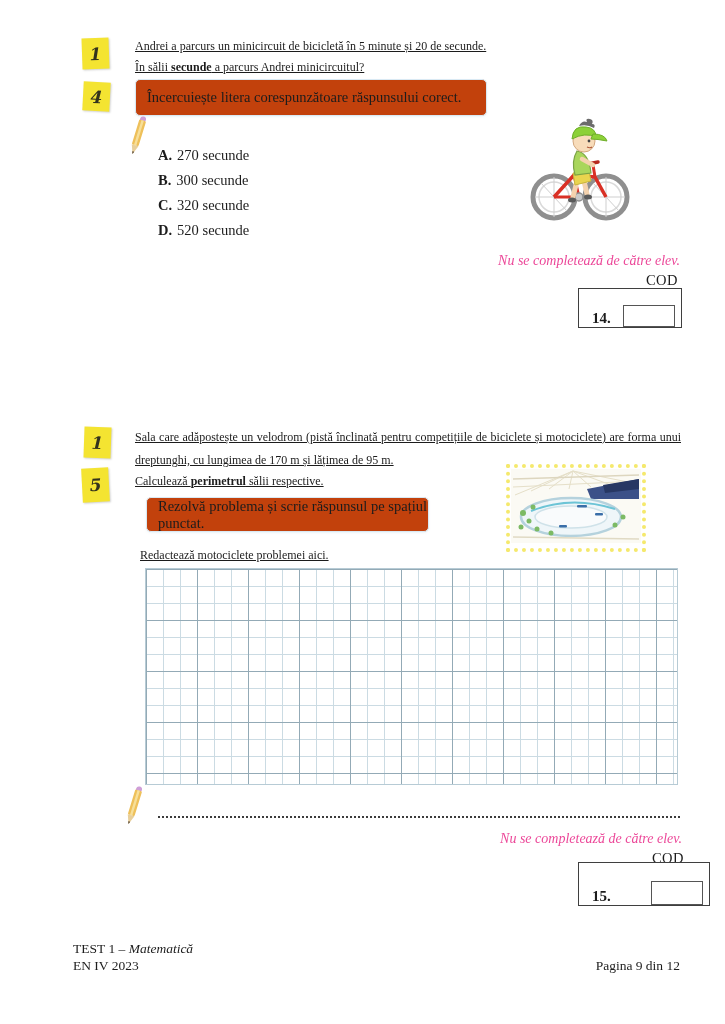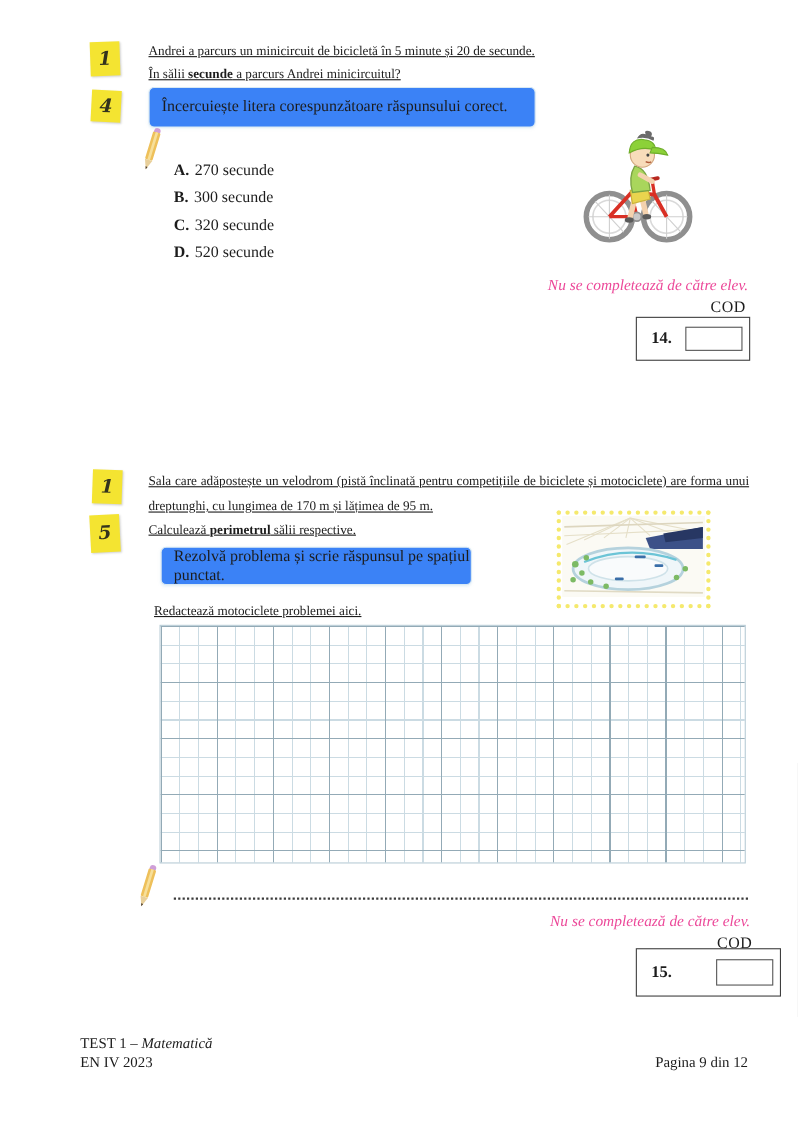--- a/index.html
+++ b/index.html
@@ -18,35 +18,35 @@
     font:italic 700 17px "DejaVu Serif", serif; color:#33331d;
   }
 
   
   .stmt { font-size:12px; line-height:21px;text-decoration:underline; }
   .stmt b { font-weight:700; }
   .justify { text-align:justify; line-height:23px; width:546px; }
 
   
   .instr-box {
-    border:1.5px solid #d9e9f3; border-radius:5px; background:#3b82f6;
+    border:1.5px solid #d9e9f3; border-radius:5px; background:#c2410c;
     display:flex; align-items:center; padding-left:11px;
     font-size:14.5px; box-shadow:0 1px 2px rgba(180,210,230,0.25);
   }
 
   
   .answer-row { display:flex; gap:5px; font-size:14.5px; height:20px; align-items:center; }
   .answer-letter { font-weight:700; }
 
   
   .admin-note { font-style:italic; font-size:14px; color:#ec4899; }
   .cod-label { font-size:14.5px; letter-spacing:0.5px;font-family:Liberation Serif, serif; }
   .cod-box {
     border:1.5px solid #3f3f3f; background:#fff;
-    display:flex; align-items:center;
+    display:flex; align-items:flex-end;
   }
   .cod-box .num { font-weight:700; font-size:15px; padding-left:13px; }
   .cod-box .slot { border:1.2px solid #555; background:#fff; margin-left:auto; margin-right:6px; }
 
   
   .grid-area {
     border:1px solid #b7cbd5; background-color:#ffffff;
     background-image:
       repeating-linear-gradient(to right,  #93aab6 0px, #93aab6 1px, transparent 1px, transparent 51px),
       repeating-linear-gradient(to bottom, #93aab6 0px, #93aab6 1px, transparent 1px, transparent 51px),

